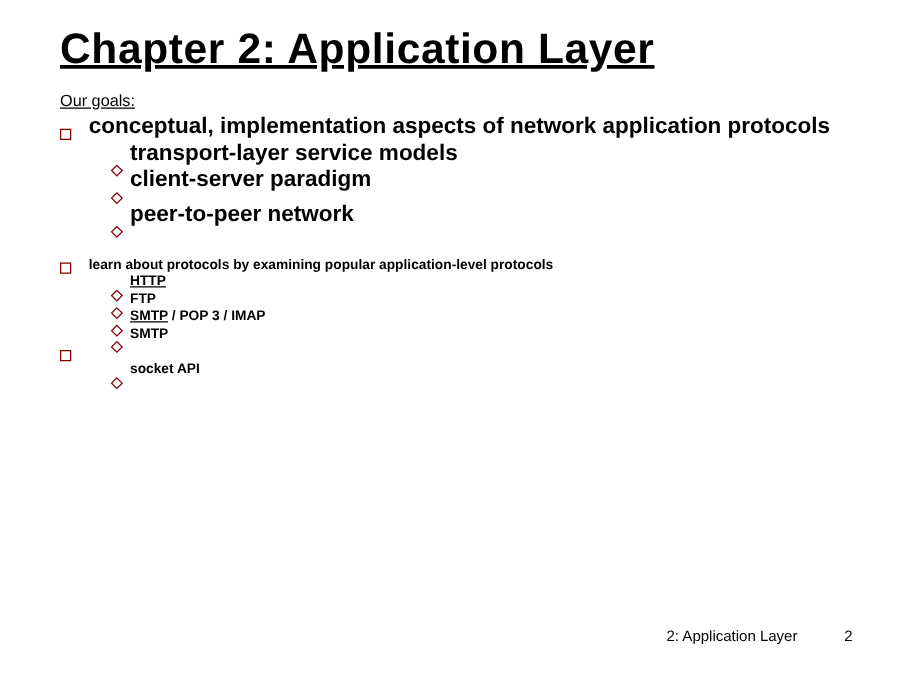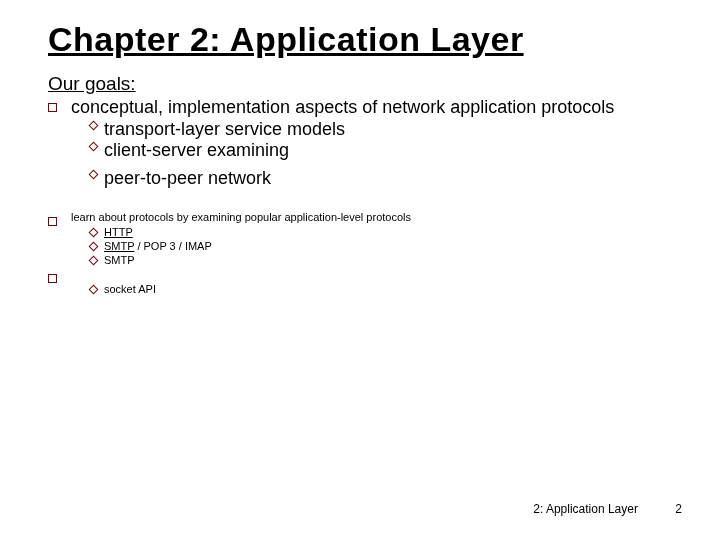--- a/index.html
+++ b/index.html
@@ -19,28 +19,29 @@
     padding: 20px 48px 0 48px;
   }
   .title {
     font-size: 34px;
     font-weight: bold;
     text-decoration: underline;
     margin: 0 0 14px 0;
     letter-spacing: 0.5px;
   }
   .subhead {
-    font-size: 19px;
+    font-size: 13px;
     text-decoration: underline;
     margin: 12px 0 2px 0;
   }
   .bullet-row {
     display: flex;
-    align-items: flex-start;
+    align-items: flex-end;
     margin: 0;
+    font-weight: bold;
   }
   .sq {
     display: inline-block;
     width: 9px;
     height: 9px;
     border: 1.5px solid #800000;
     box-sizing: border-box;
     margin-top: 6px;
     flex: 0 0 auto;
   }
@@ -99,36 +100,40 @@
   <div class="bullet-row indent-1">
     <span class="sq"></span>
     <span class="txt">conceptual, implementation aspects of network application protocols</span>
   </div>
   <div class="bullet-row indent-2">
     <span class="dia"></span>
     <span class="txt">transport-layer service models</span>
   </div>
   <div class="bullet-row indent-2">
     <span class="dia"></span>
-    <span class="txt">client-server examining</span>
+    <span class="txt">client-server paradigm</span>
   </div>
   <div class="bullet-row indent-2" style="margin-top:6px;">
     <span class="dia"></span>
     <span class="txt">peer-to-peer network</span>
   </div>
 
   <div class="block-gap"></div>
 
   <div class="bullet-row indent-1">
     <span class="sq"></span>
     <span class="txt-sm">learn about protocols by examining popular application-level protocols</span>
   </div>
   <div class="bullet-row indent-2">
     <span class="dia"></span>
     <span class="txt-sm"><span class="u">HTTP</span></span>
+  </div>
+  <div class="bullet-row indent-2">
+    <span class="dia"></span>
+    <span class="txt-sm">FTP</span>
   </div>
   <div class="bullet-row indent-2">
     <span class="dia"></span>
     <span class="txt-sm"><span class="u">SMTP</span><span> / POP 3 / IMAP</span></span>
   </div>
   <div class="bullet-row indent-2">
     <span class="dia"></span>
     <span class="txt-sm">SMTP</span>
   </div>
 

